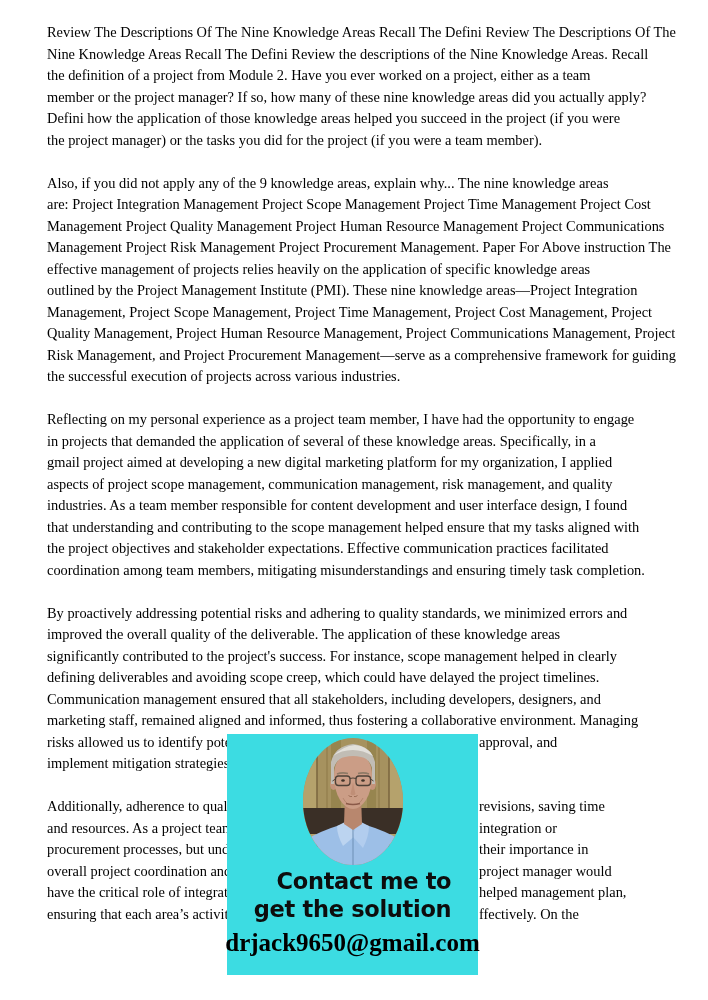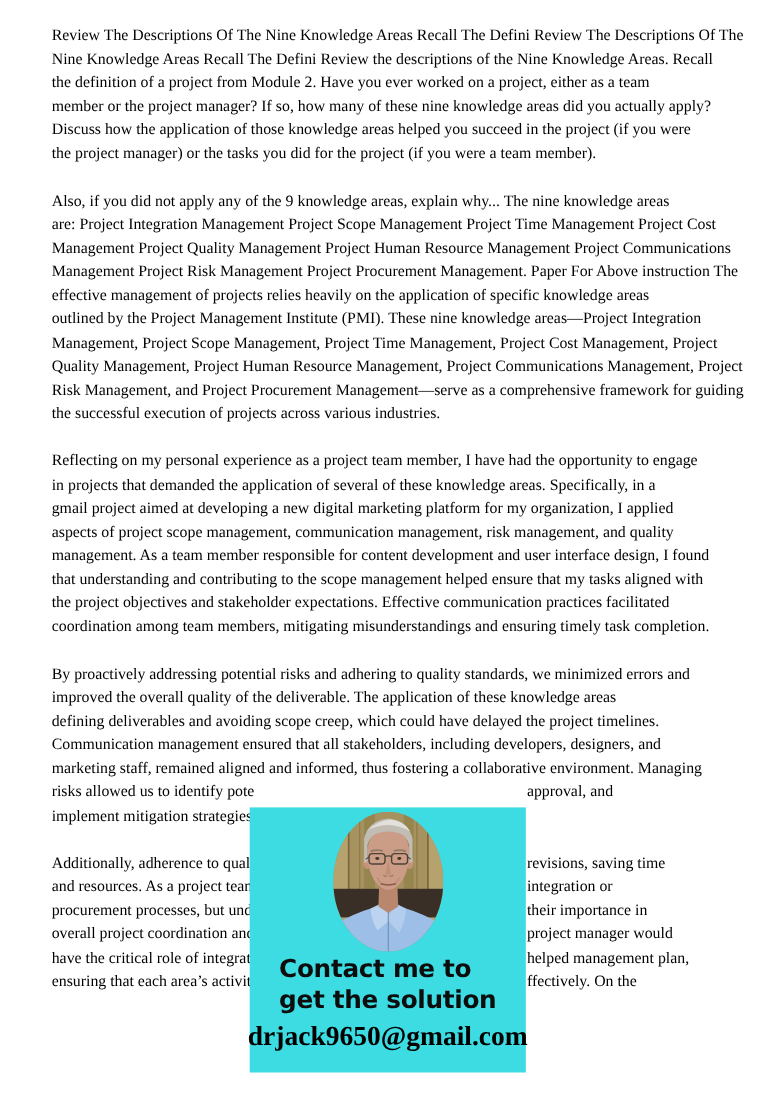--- a/index.html
+++ b/index.html
@@ -47,21 +47,21 @@
     flex: 0 0 auto;
   }
   .photo-wrap svg { display: block; width: 100%; height: 100%; }
   .headline {
     margin-top: 2px;
     font-family: "DejaVu Sans", "Liberation Sans", sans-serif;
     font-weight: 700;
     font-size: 22.5px;
     line-height: 28px;
     color: #0d0d0d;
-    text-align: left;
+    text-align: right;
     letter-spacing: -0.3px;
   }
   .email {
     margin-top: 6px;
     font-family: "Liberation Serif", "DejaVu Serif", serif;
     font-weight: 700;
     font-size: 25px;
     color: #000000;
     white-space: nowrap;
   }
@@ -70,21 +70,21 @@
 <body>
 
 <div class="page">
   <div class="doc">
 
     <div class="para">
       <div class="line">Review The Descriptions Of The Nine Knowledge Areas Recall The Defini Review The Descriptions Of The</div>
       <div class="line">Nine Knowledge Areas Recall The Defini Review the descriptions of the Nine Knowledge Areas. Recall</div>
       <div class="line">the definition of a project from Module 2. Have you ever worked on a project, either as a team</div>
       <div class="line">member or the project manager? If so, how many of these nine knowledge areas did you actually apply?</div>
-      <div class="line">Discuss how the application of those knowledge areas helped you succeed in the project (if you were</div>
+      <div class="line">Defini how the application of those knowledge areas helped you succeed in the project (if you were</div>
       <div class="line">the project manager) or the tasks you did for the project (if you were a team member).</div>
     </div>
 
     <div class="para">
       <div class="line">Also, if you did not apply any of the 9 knowledge areas, explain why... The nine knowledge areas</div>
       <div class="line">are: Project Integration Management Project Scope Management Project Time Management Project Cost</div>
       <div class="line">Management Project Quality Management Project Human Resource Management Project Communications</div>
       <div class="line">Management Project Risk Management Project Procurement Management. Paper For Above instruction The</div>
       <div class="line">effective management of projects relies heavily on the application of specific knowledge areas</div>
       <div class="line">outlined by the Project Management Institute (PMI). These nine knowledge areas—Project Integration</div>
@@ -92,29 +92,30 @@
       <div class="line">Quality Management, Project Human Resource Management, Project Communications Management, Project</div>
       <div class="line">Risk Management, and Project Procurement Management—serve as a comprehensive framework for guiding</div>
       <div class="line">the successful execution of projects across various industries.</div>
     </div>
 
     <div class="para">
       <div class="line">Reflecting on my personal experience as a project team member, I have had the opportunity to engage</div>
       <div class="line">in projects that demanded the application of several of these knowledge areas. Specifically, in a</div>
       <div class="line">gmail project aimed at developing a new digital marketing platform for my organization, I applied</div>
       <div class="line">aspects of project scope management, communication management, risk management, and quality</div>
-      <div class="line">management. As a team member responsible for content development and user interface design, I found</div>
+      <div class="line">industries. As a team member responsible for content development and user interface design, I found</div>
       <div class="line">that understanding and contributing to the scope management helped ensure that my tasks aligned with</div>
       <div class="line">the project objectives and stakeholder expectations. Effective communication practices facilitated</div>
       <div class="line">coordination among team members, mitigating misunderstandings and ensuring timely task completion.</div>
     </div>
 
     <div class="para">
       <div class="line">By proactively addressing potential risks and adhering to quality standards, we minimized errors and</div>
       <div class="line">improved the overall quality of the deliverable. The application of these knowledge areas</div>
+      <div class="line">significantly contributed to the project's success. For instance, scope management helped in clearly</div>
       <div class="line">defining deliverables and avoiding scope creep, which could have delayed the project timelines.</div>
       <div class="line">Communication management ensured that all stakeholders, including developers, designers, and</div>
       <div class="line">marketing staff, remained aligned and informed, thus fostering a collaborative environment. Managing</div>
       <div class="line gap-line">
         <span>risks allowed us to identify pote</span>
         <span class="frag-right">approval, and</span>
       </div>
       <div class="line">implement mitigation strategies</div>
     </div>
 

